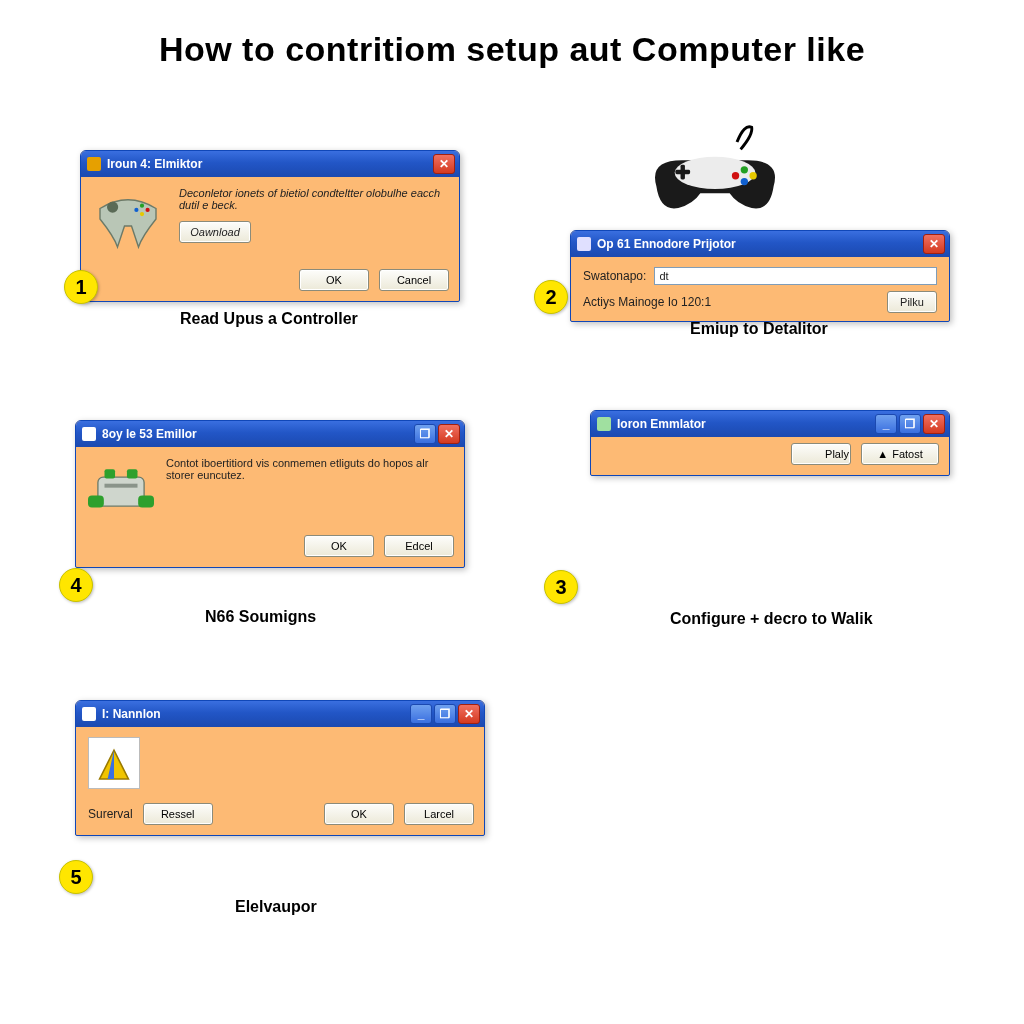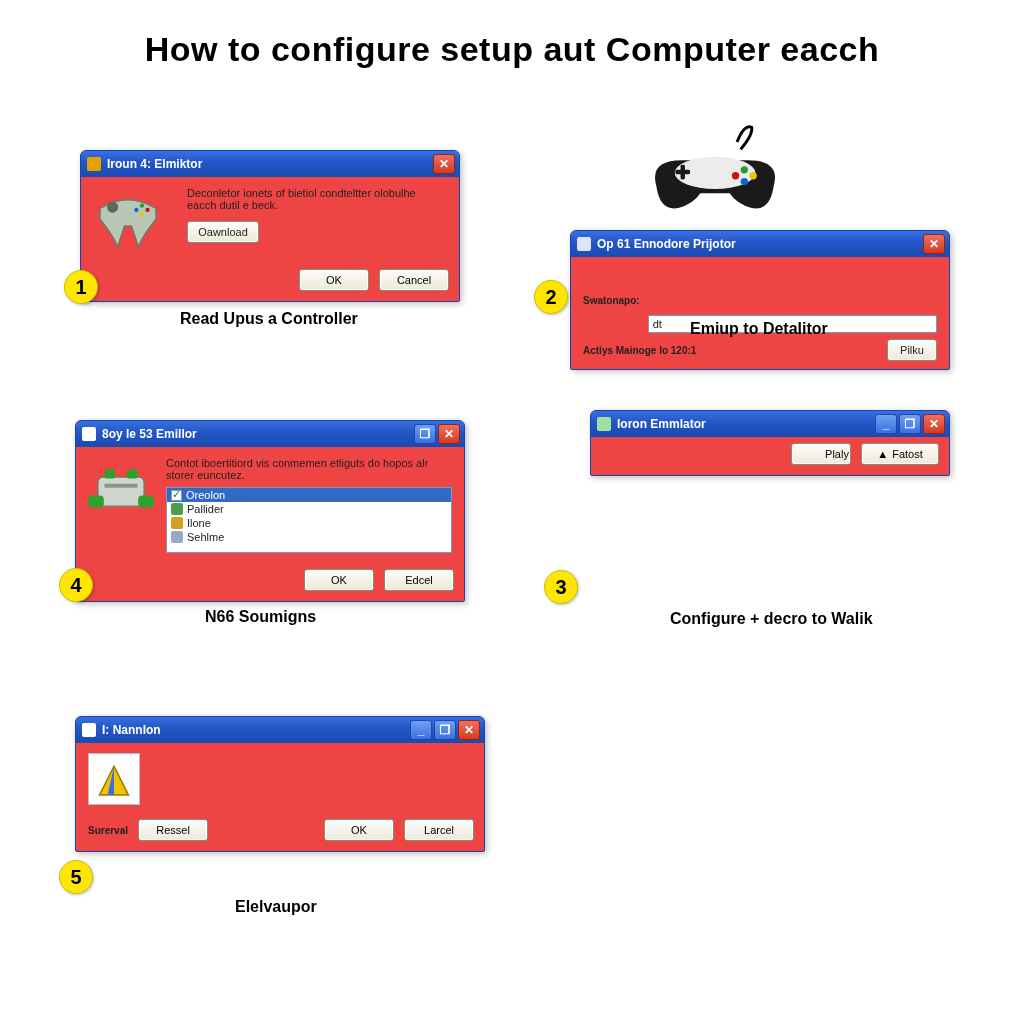--- a/index.html
+++ b/index.html
@@ -32,21 +32,21 @@
   }
   .caption {
     position: absolute;
     font-size: 16px; font-weight: 700;
     white-space: nowrap;
   }
   
   .win {
     position: absolute;
     border: 1px solid #1047b8;
-    background: #ef4444;
+    background: #fdba74;
     border-radius: 6px 6px 2px 2px;
     box-shadow: 2px 2px 6px rgba(0,0,0,.25);
   }
   .titlebar {
     height: 26px;
     background: linear-gradient(to bottom, #3a6fe0 0%, #2256c6 45%, #1b49b0 100%);
     color: #fff;
     display: flex; align-items: center;
     padding: 0 4px 0 6px;
     border-radius: 5px 5px 0 0;
@@ -74,60 +74,60 @@
     border: 1px solid #8b8b7a;
     border-radius: 3px;
     font-size: 11px;
     display:flex; align-items:center; justify-content:center;
     box-shadow: inset 0 0 0 1px #fff;
   }
   .field {
     height: 18px; border:1px solid #7f9db9; background:#fff;
     font-size:11px; padding:0 4px; display:flex; align-items:center;
   }
-  .lbl { font-size:10px; color:#222;font-weight:bold; }
+  .lbl { font-size:12px; color:#222; }
   .listbox {
     border:1px solid #7f9db9; background:#fff; font-size:11px;
   }
   .listbox .li { padding:1px 4px; display:flex; gap:4px; align-items:center;}
   .listbox .li.sel { background:#316ac5; color:#fff; }
   .chk { width:11px; height:11px; border:1px solid #7f9db9; background:#fff; position:relative; display:inline-block;}
   .chk.on::after{content:"✓"; position:absolute; left:0; top:-3px; font-size:11px; color:#1a7f1a;}
   .miniico { width:12px; height:12px; border-radius:2px; display:inline-block; background:#6fa1ef;}
 
   
   .pad { position:absolute; }
 
   
   #s1 .win { left:0; top:0; width:380px; }
   #s2 .win { left:0; top:0; width:380px; }
   #s3 .win { left:0; top:0; width:360px; }
   #s4 .win { left:0; top:0; width:390px; }
-  #s5 .win { left:0; top:0; width:410px;margin-top:16px; }
+  #s5 .win { left:0; top:0; width:410px; }
 
   
   .n64 { width:70px; height:64px; }
   .batt { width:66px; height:60px; }
   .tri  { width:48px; height:48px; }
 </style>
 </head>
 <body>
 
-<h1 class="page-title">How to configure setup aut Computer eacch</h1>
+<h1 class="page-title">How to contritiom setup aut Computer like</h1>
 
 <div class="step" id="s1" style="left:80px; top:150px; width:400px; height:200px;">
   <div class="win">
     <div class="titlebar">
       <span class="tb-icon" style="background:#e6a000"></span>
       <span class="tb-text">Iroun 4: Elmiktor</span>
       <div class="tb-btns">
         <div class="tb-btn tb-close">✕</div>
       </div>
     </div>
-    <div class="body" style="display:flex; gap:24px;">
+    <div class="body" style="display:flex; gap:16px;font-style:italic;">
       <div>
         <svg class="n64" viewBox="0 0 100 90">
           <path d="M10 30 Q50 5 90 30 L90 45 Q70 70 65 85 Q60 70 55 55 L45 55 Q40 70 35 85 Q30 70 10 45 Z" fill="#b9c6b6" stroke="#6c7a68" stroke-width="2"></path>
           <circle cx="28" cy="28" r="8" fill="#5a6a56"></circle>
           <circle cx="70" cy="26" r="3" fill="#23a023"></circle>
           <circle cx="78" cy="32" r="3" fill="#d01010"></circle>
           <circle cx="62" cy="32" r="3" fill="#1060d0"></circle>
           <circle cx="70" cy="38" r="3" fill="#e6c800"></circle>
         </svg>
       </div>
@@ -163,21 +163,21 @@
     <div class="titlebar">
       <span class="tb-icon" style="background:#e0e0ff"></span>
       <span class="tb-text">Op 61 Ennodore Prijotor</span>
       <div class="tb-btns">
         <div class="tb-btn tb-close">✕</div>
       </div>
     </div>
     <div class="body" style="padding-bottom:8px;">
       <div style="display:flex; align-items:center; gap:8px; margin-bottom:6px;">
         <span class="lbl">Swatonapo:</span>
-        <div class="field" style="flex:1;margin-top:48px;">dt</div>
+        <div class="field" style="flex:1;">dt</div>
       </div>
       <div style="display:flex; align-items:center; gap:8px;">
         <span class="lbl" style="flex:1;">Actiys Mainoge Io 120:1</span>
         <div class="btn" style="min-width:50px;">Pilku</div>
       </div>
     </div>
   </div>
   <div class="num" style="left:-36px; top:160px;">2</div>
   <div class="caption" style="left:120px; top:200px;">Emiup to Detalitor</div>
 </div>
@@ -198,38 +198,20 @@
           <rect x="15" y="30" width="70" height="44" rx="8" fill="#cfd6cd" stroke="#6c7a68" stroke-width="2"></rect>
           <rect x="25" y="18" width="16" height="14" rx="3" fill="#2da02d"></rect>
           <rect x="59" y="18" width="16" height="14" rx="3" fill="#2da02d"></rect>
           <rect x="0" y="58" width="24" height="18" rx="6" fill="#2da02d"></rect>
           <rect x="76" y="58" width="24" height="18" rx="6" fill="#2da02d"></rect>
           <rect x="25" y="40" width="50" height="6" fill="#8a948a"></rect>
         </svg>
       </div>
       <div style="flex:1;">
         <div style="margin-bottom:6px;">Contot iboertitiord vis conmemen etliguts do hopos alr storer euncutez.</div>
-        <div class="listbox" style="height:66px;">
-          <div class="li sel">
-              <span class="chk on"></span>
-              <span>Oreolon</span>
-            </div>
-          <div class="li">
-              <span class="miniico" style="background:#4aa04a"></span>
-              <span>Pallider</span>
-            </div>
-          <div class="li">
-              <span class="miniico" style="background:#d0a020"></span>
-              <span>Ilone</span>
-            </div>
-          <div class="li">
-              <span class="miniico" style="background:#9aa8c8"></span>
-              <span>Sehlme</span>
-            </div>
-        </div>
       </div>
     </div>
     <div class="btnrow">
       <div class="btn">OK</div>
       <div class="btn">Edcel</div>
     </div>
   </div>
   <div class="num" style="left:-16px; top:148px;">4</div>
   <div class="caption" style="left:130px; top:188px;">N66 Soumigns</div>
 </div>

